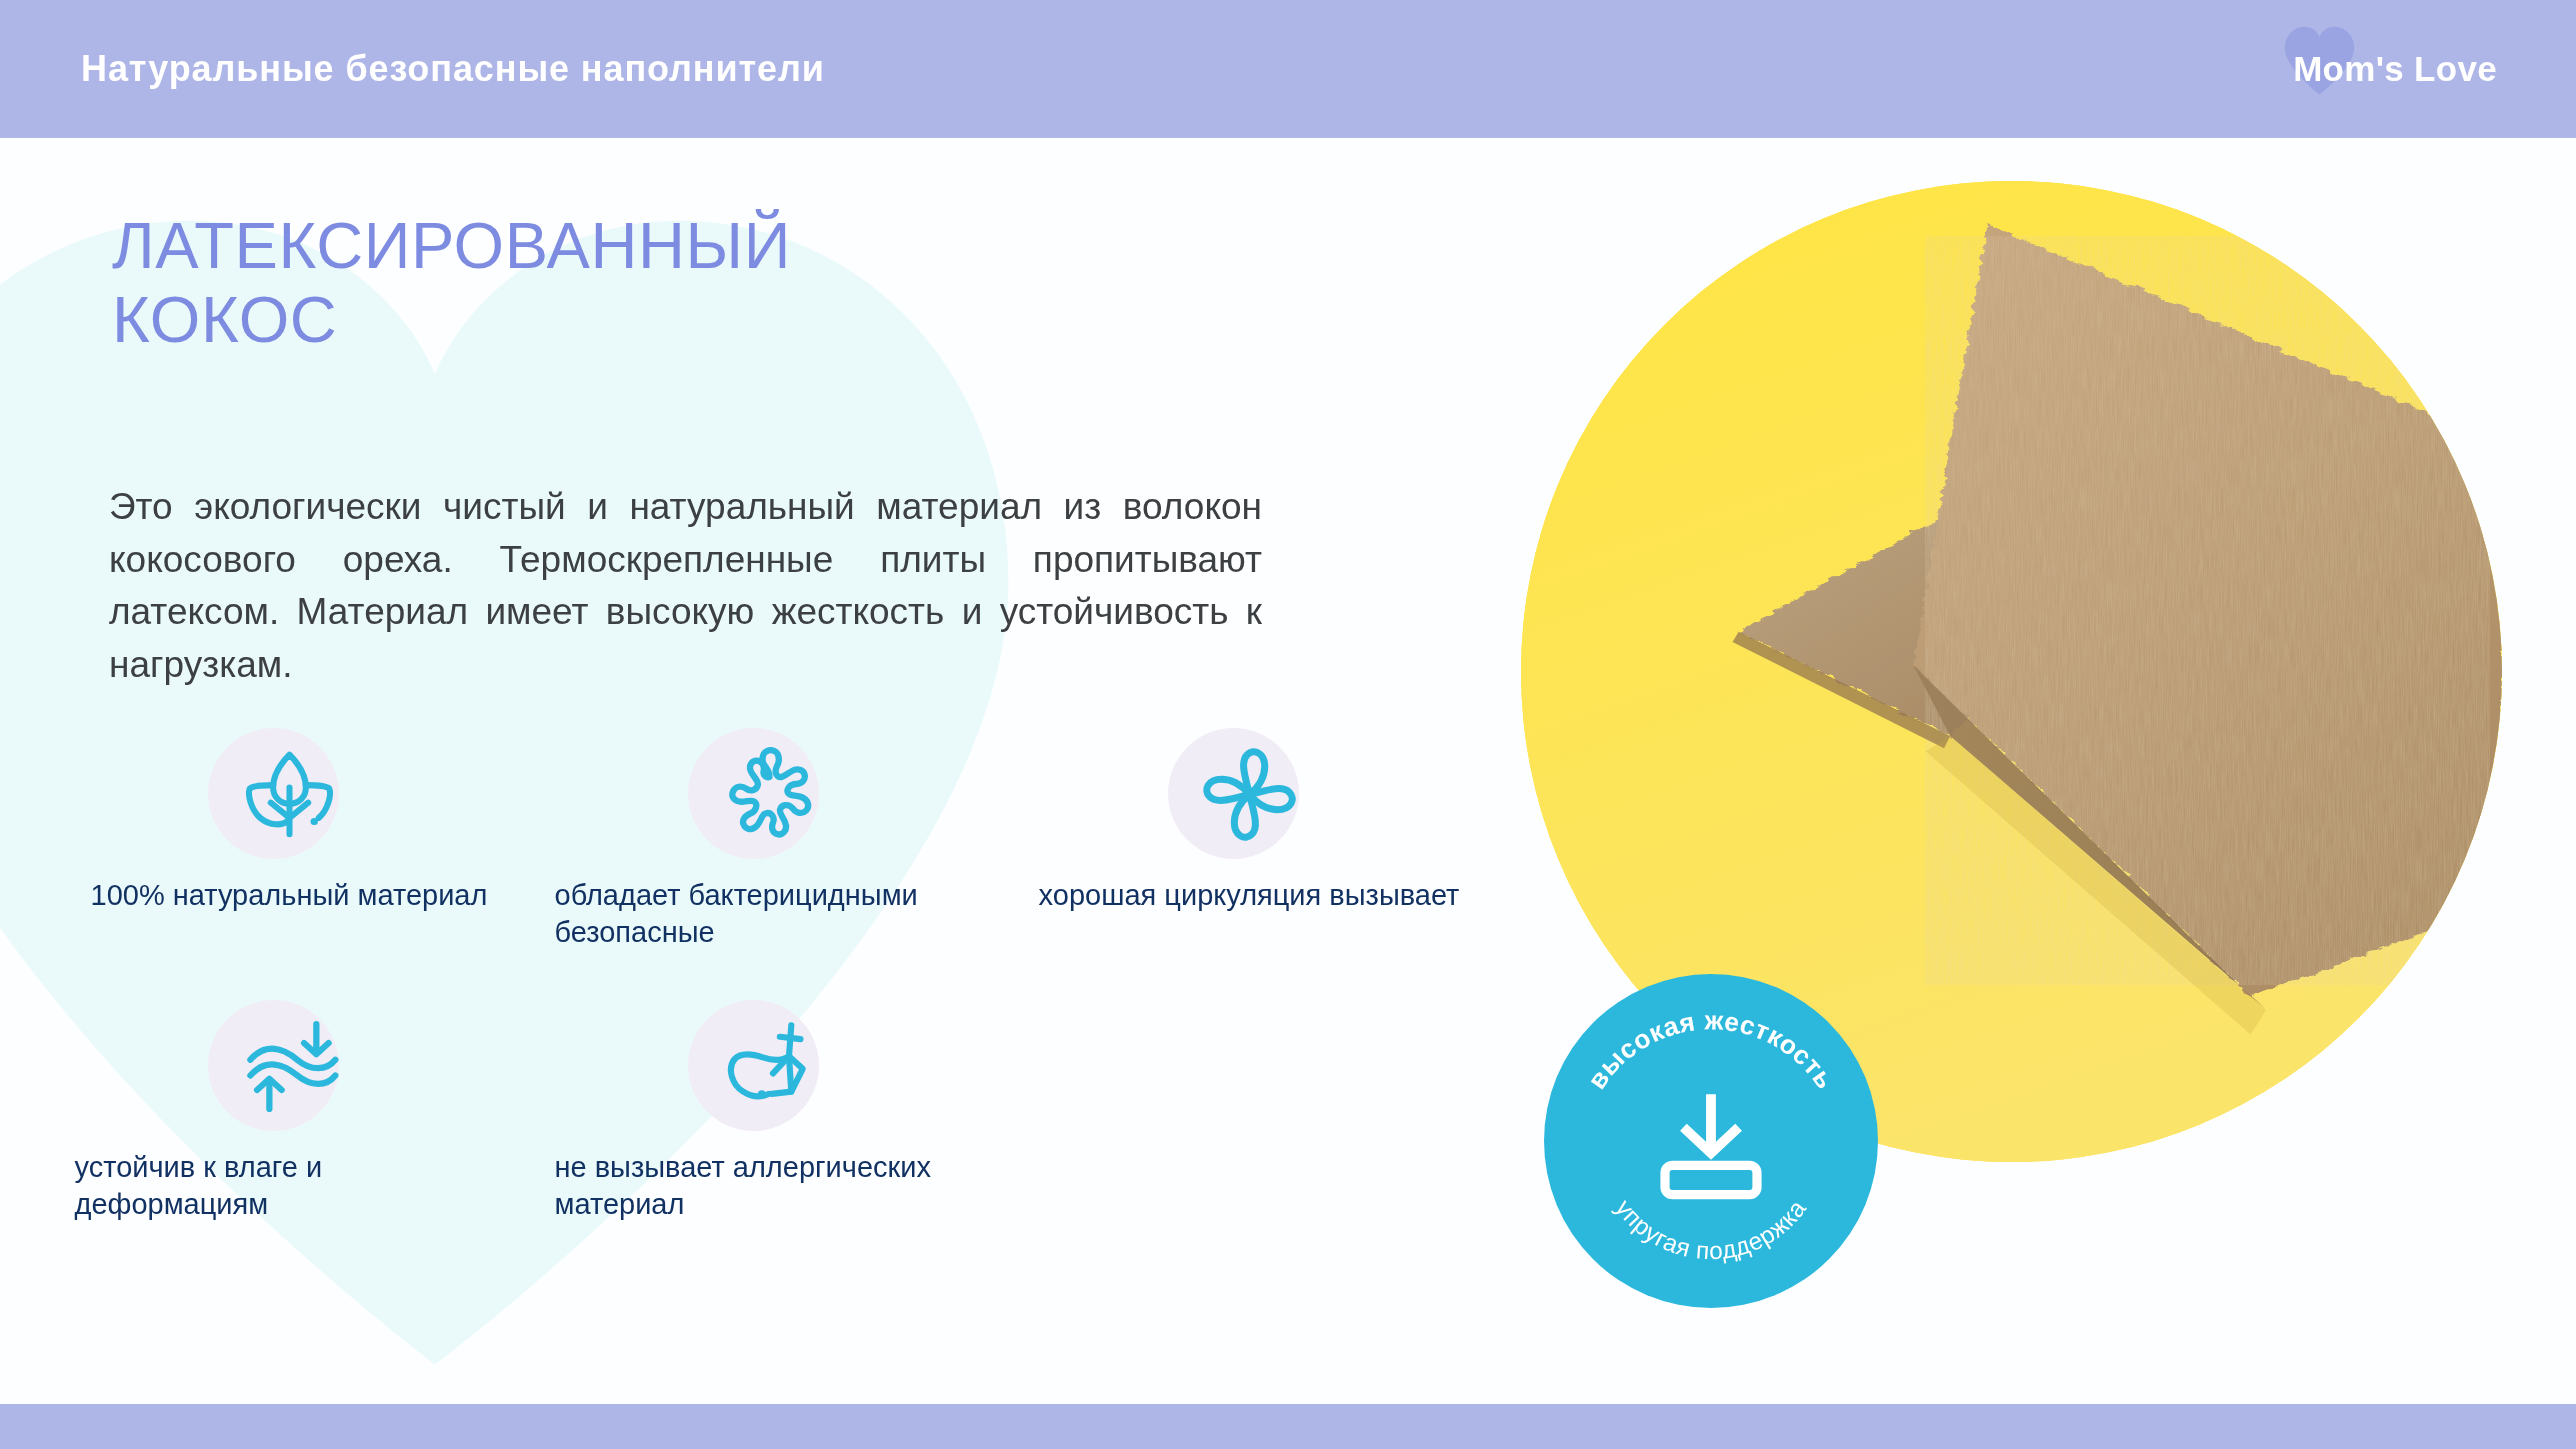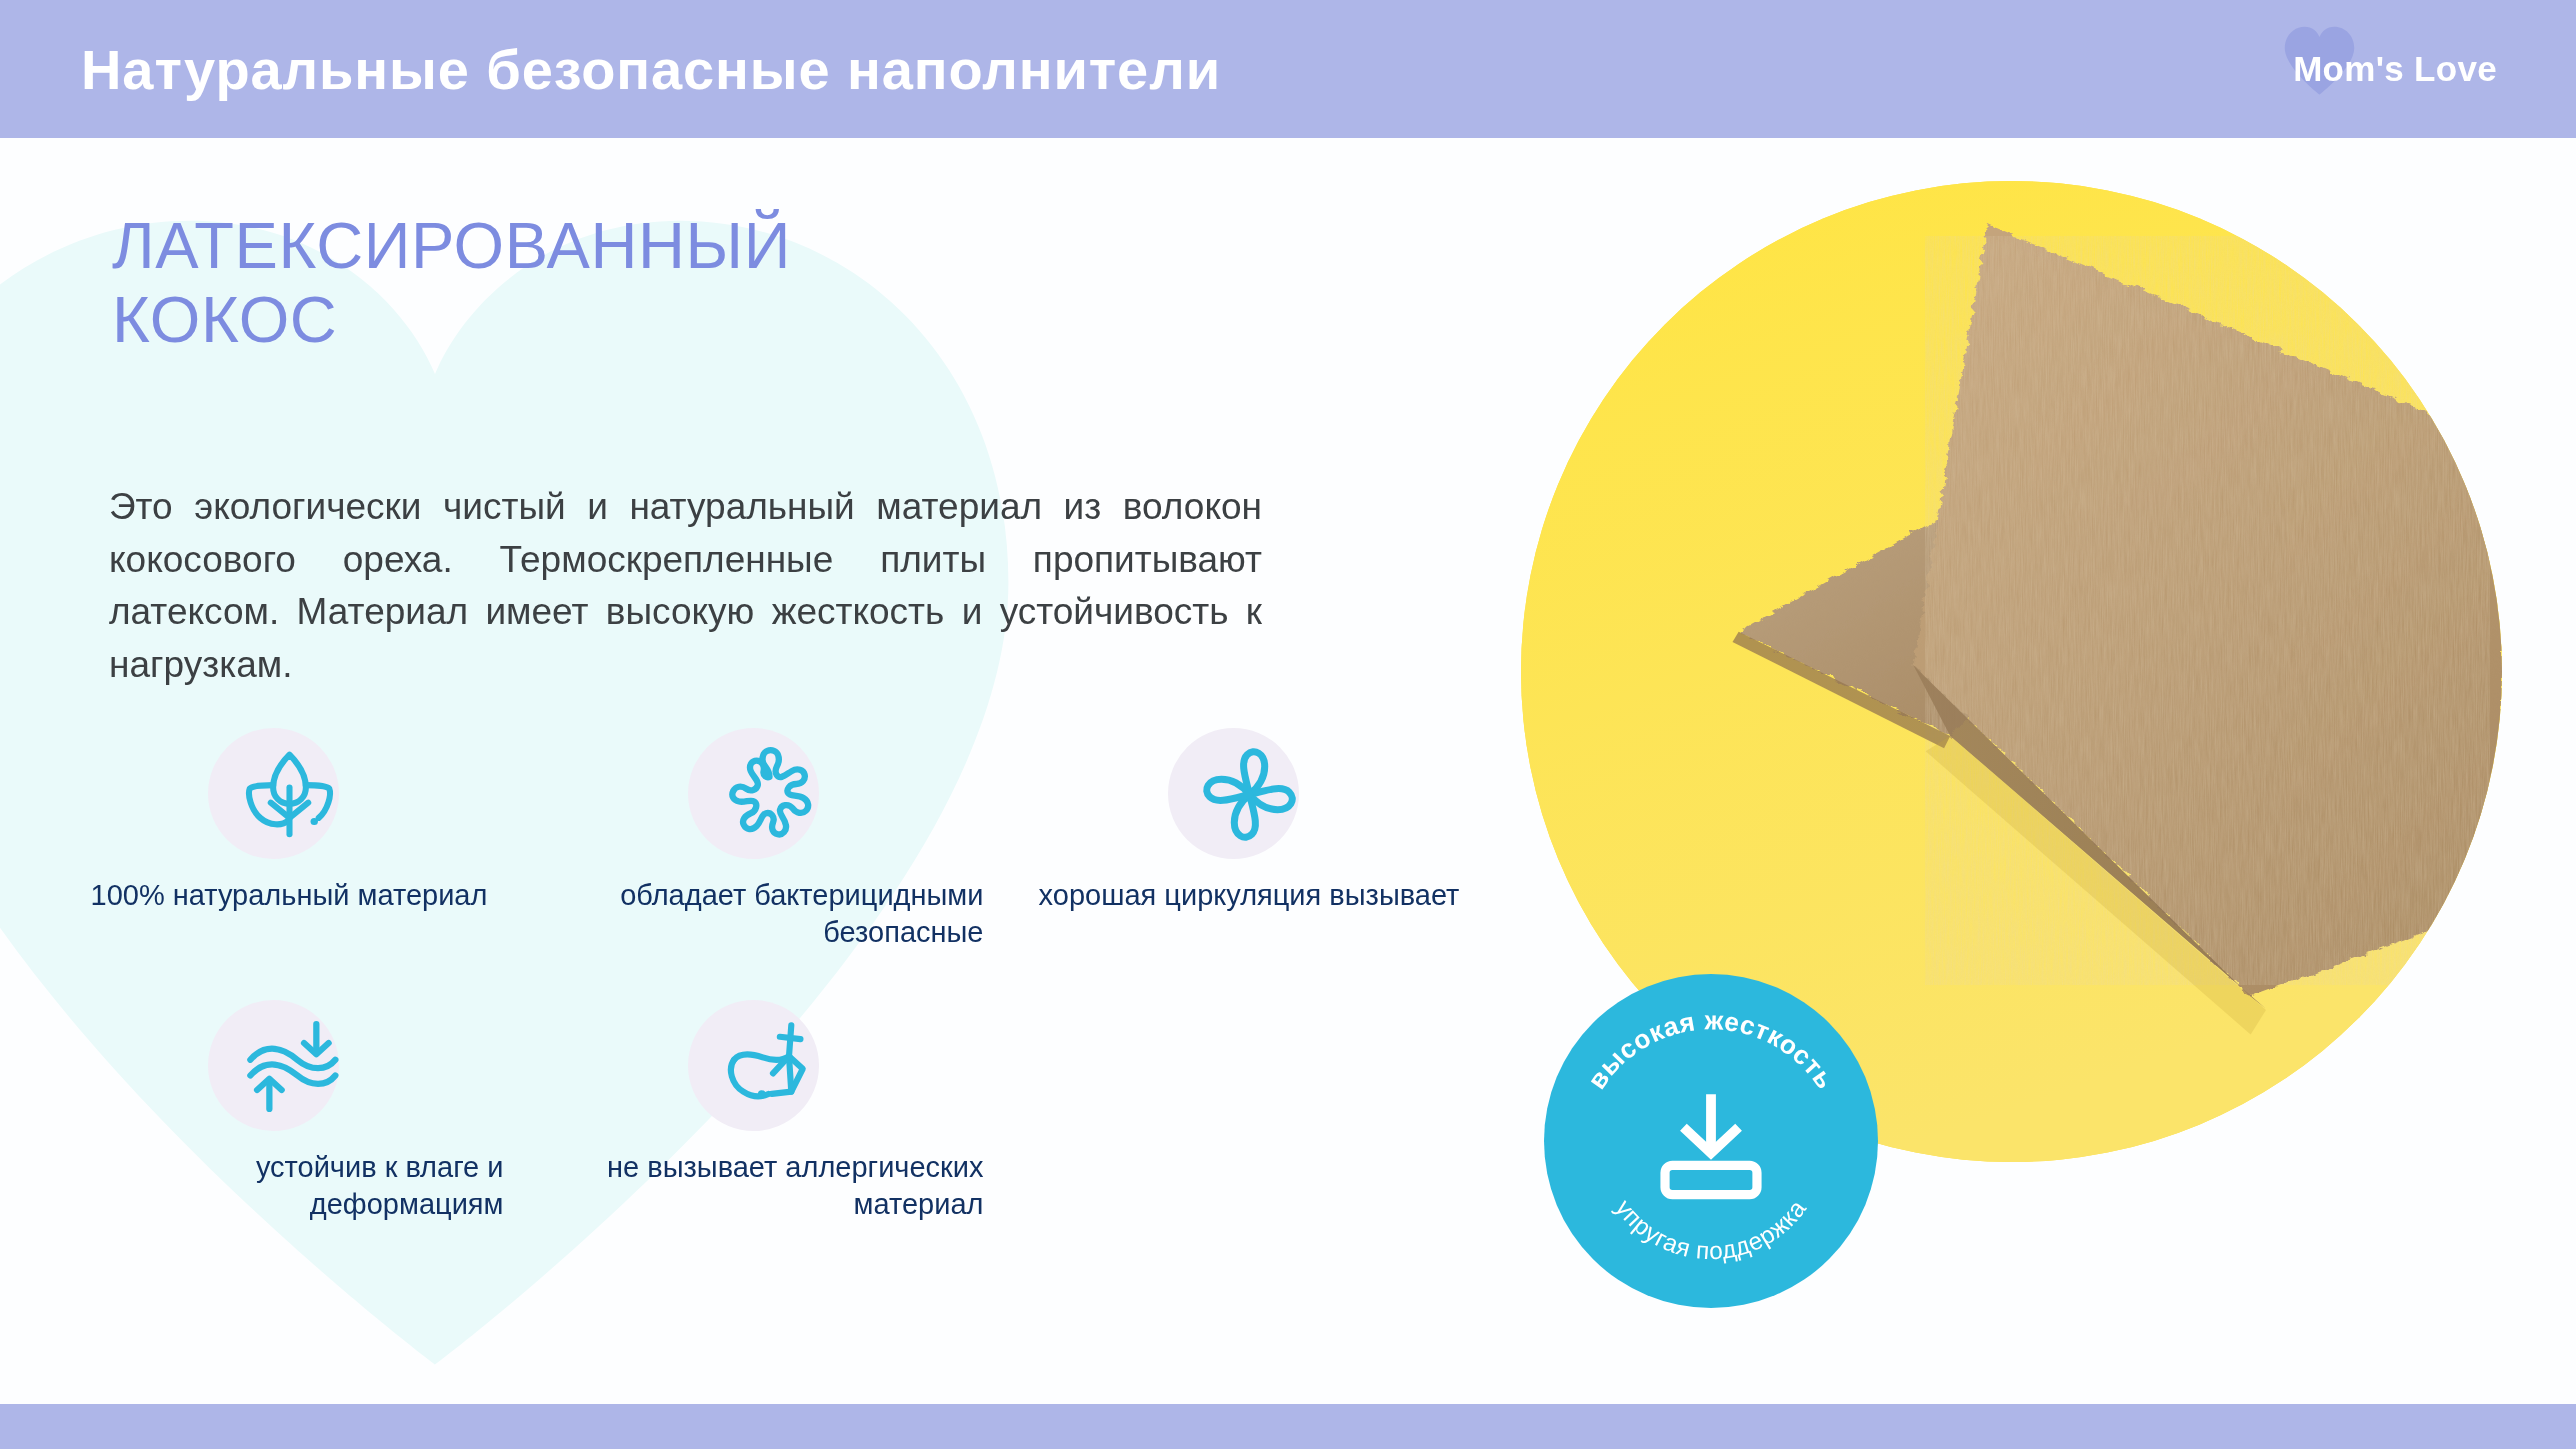--- a/index.html
+++ b/index.html
@@ -13,21 +13,21 @@
   .slide{position:absolute;inset:0;overflow:hidden;background:#fdfeff;}
 
   
   .header{
     position:absolute;left:0;top:0;width:2576px;height:138px;
     background:#aeb6e8;
     display:flex;align-items:center;justify-content:space-between;
     z-index:40;
   }
   .header-title{
-    color:#ffffff;font-size:56px;font-weight:bold;
+    color:#ffffff;font-size:36px;font-weight:bold;
     letter-spacing:0.9px;margin-left:81px;white-space:nowrap;
     font-family:"Liberation Sans","DejaVu Sans",sans-serif;
   }
   .logo{
     position:relative;margin-right:79px;
     display:flex;align-items:center;height:138px;
   }
   .logo-heart{
     position:absolute;left:-13.5px;top:22px;width:79px;height:79px;
     z-index:0;
@@ -78,21 +78,21 @@
     position:relative;width:184px;height:135px;
     display:flex;align-items:center;justify-content:center;
   }
   .feat-circle{
     position:absolute;left:11px;top:1.2px;width:131px;height:131px;
     border-radius:50%;background:#f1edf6;z-index:0;
   }
   .feat-icon{position:relative;z-index:1;}
   .feat-label{
     margin-top:14.7px;color:#123163;font-size:29px;line-height:1.28;
-    text-align:right;max-width:429px;
+    text-align:left;max-width:429px;
   }
   .row2{margin-top:48px;}
 
   
   .photo-wrap{
     position:absolute;left:1521px;top:181px;width:981px;height:981px;z-index:6;
   }
   .photo-circle{
     position:absolute;inset:0;border-radius:50%;overflow:hidden;
     background:#ffe13d;

